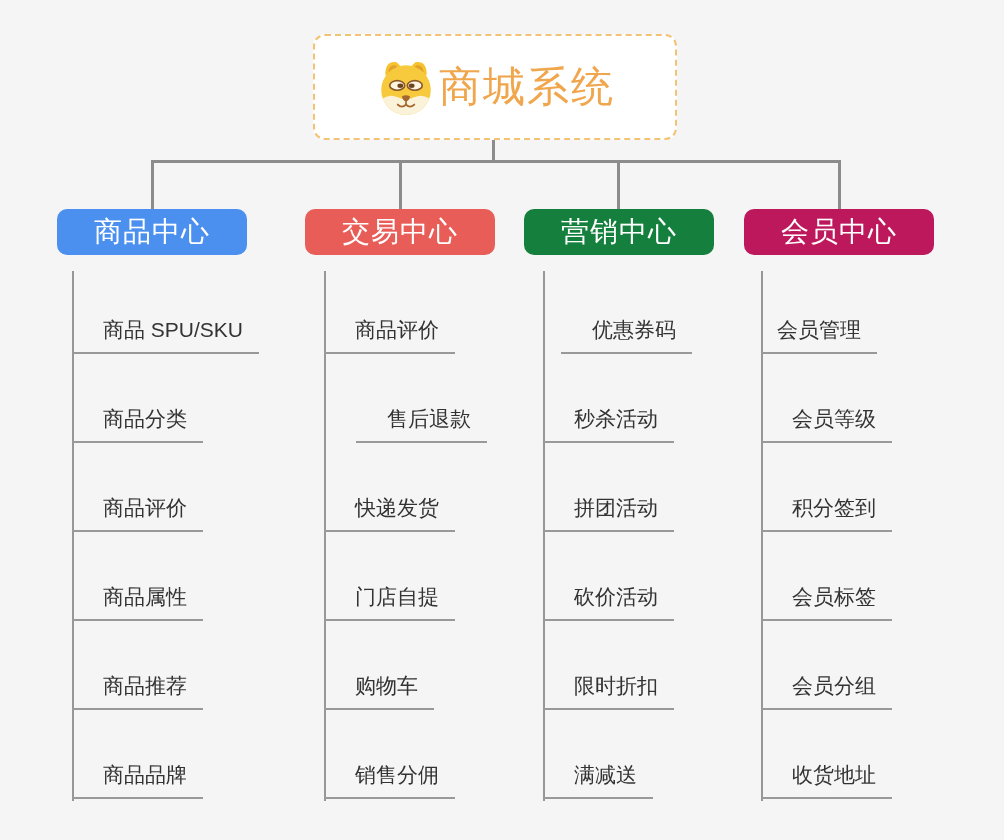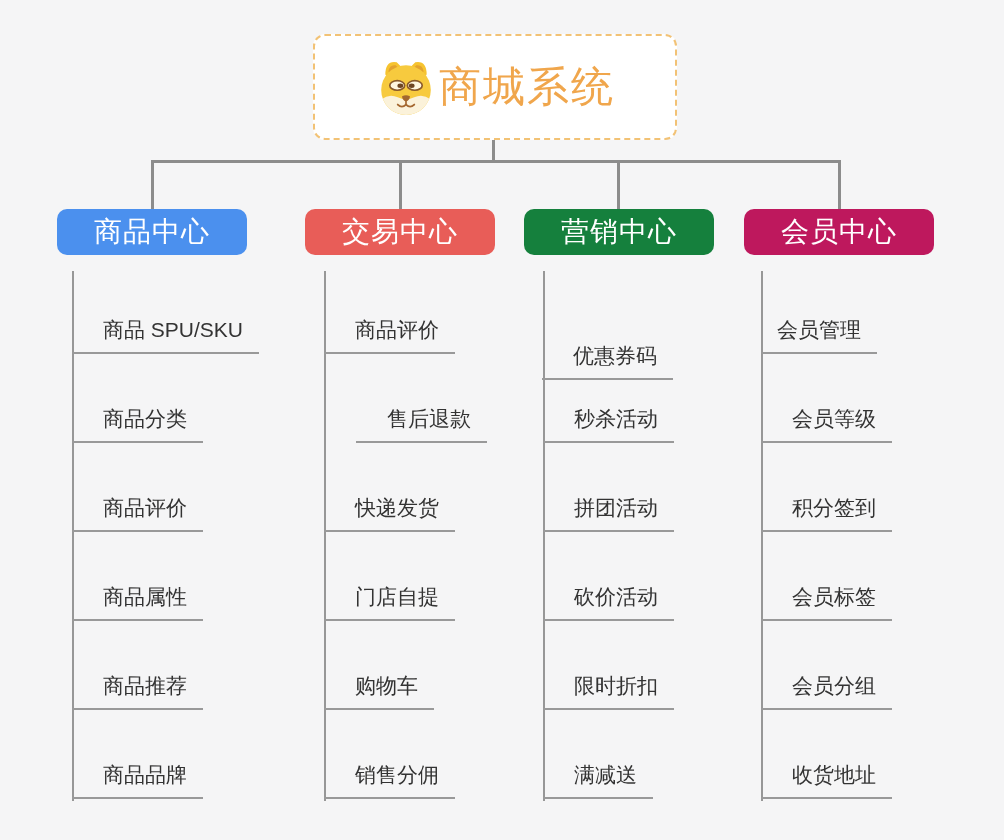--- a/index.html
+++ b/index.html
@@ -104,21 +104,21 @@
   <div class="leaf" style="left:72px;top:673px;">商品推荐</div>
   <div class="leaf" style="left:72px;top:762px;">商品品牌</div>
 
   <div class="leaf" style="left:324px;top:317px;">商品评价</div>
   <div class="leaf" style="left:324px;top:406px;margin-left:32px;">售后退款</div>
   <div class="leaf" style="left:324px;top:495px;">快递发货</div>
   <div class="leaf" style="left:324px;top:584px;">门店自提</div>
   <div class="leaf" style="left:324px;top:673px;">购物车</div>
   <div class="leaf" style="left:324px;top:762px;">销售分佣</div>
 
-  <div class="leaf" style="left:542px;top:317px;margin-top:26px;">优惠券码</div>
+  <div class="leaf" style="left:561px;top:317px;">优惠券码</div>
   <div class="leaf" style="left:543px;top:406px;">秒杀活动</div>
   <div class="leaf" style="left:543px;top:495px;">拼团活动</div>
   <div class="leaf" style="left:543px;top:584px;">砍价活动</div>
   <div class="leaf" style="left:543px;top:673px;">限时折扣</div>
   <div class="leaf" style="left:543px;top:762px;">满减送</div>
 
   <div class="leaf" style="left:761px;top:317px;padding-left:16px;">会员管理</div>
   <div class="leaf" style="left:761px;top:406px;">会员等级</div>
   <div class="leaf" style="left:761px;top:495px;">积分签到</div>
   <div class="leaf" style="left:761px;top:584px;">会员标签</div>

